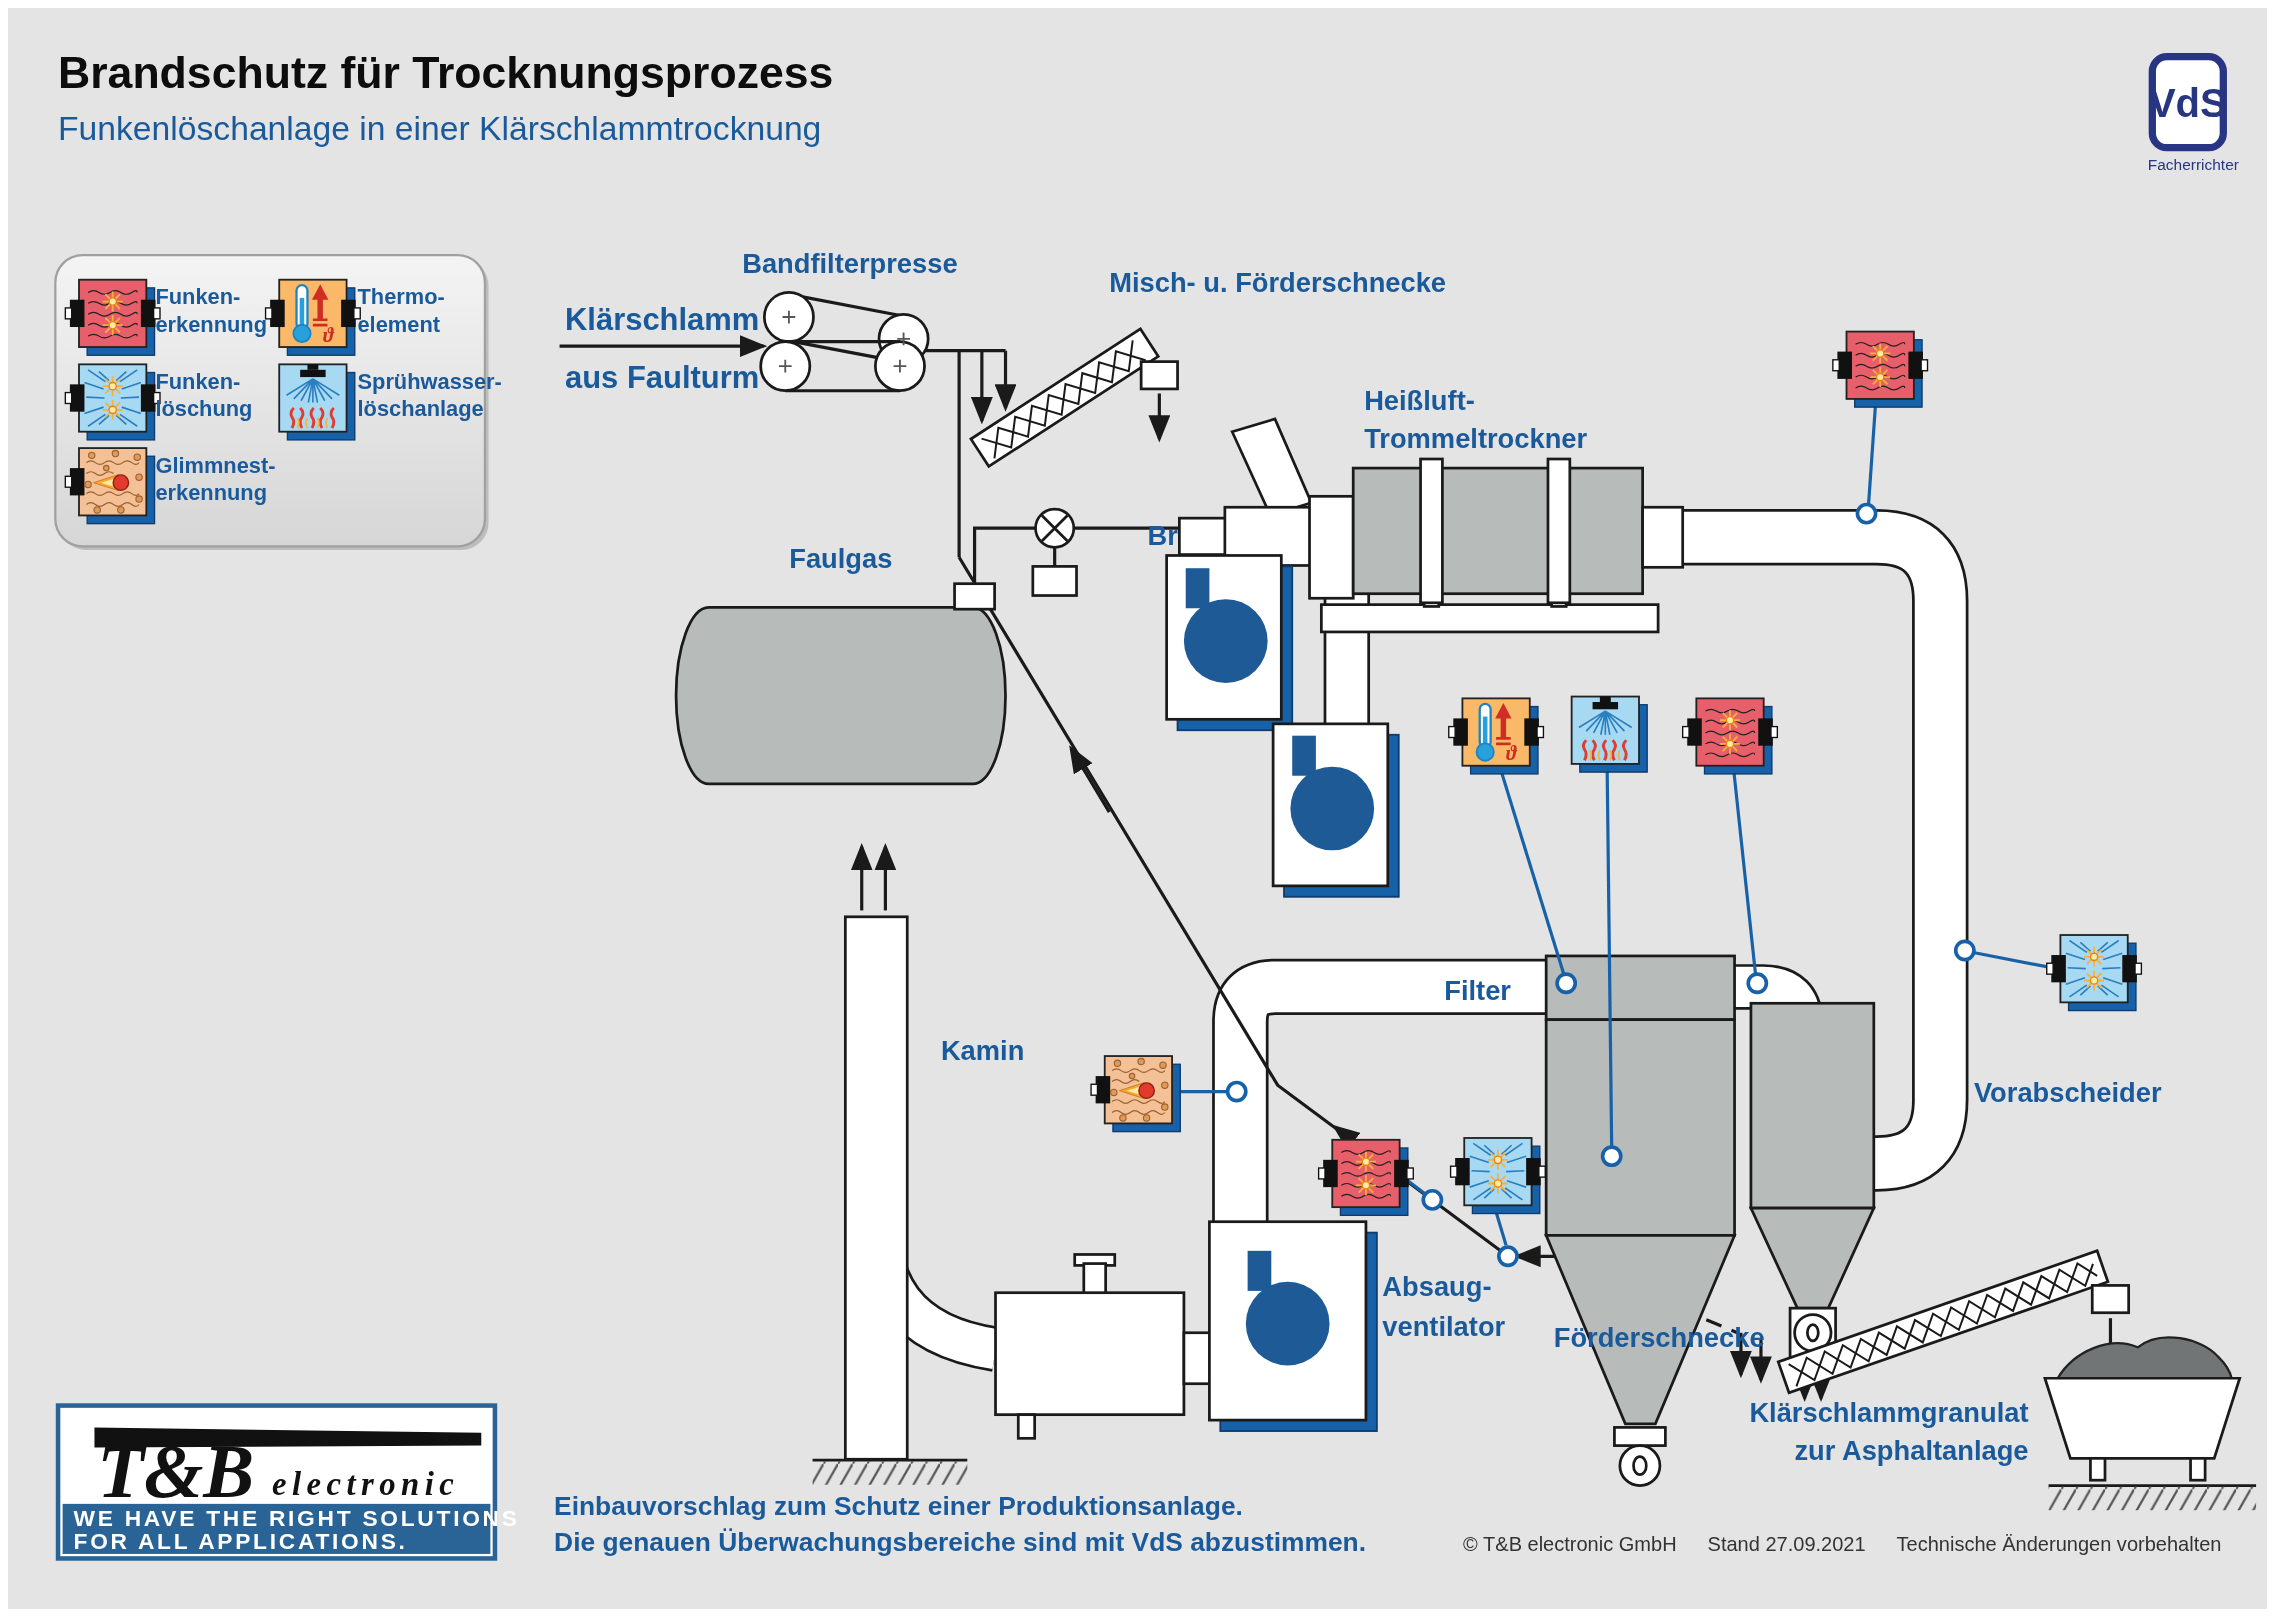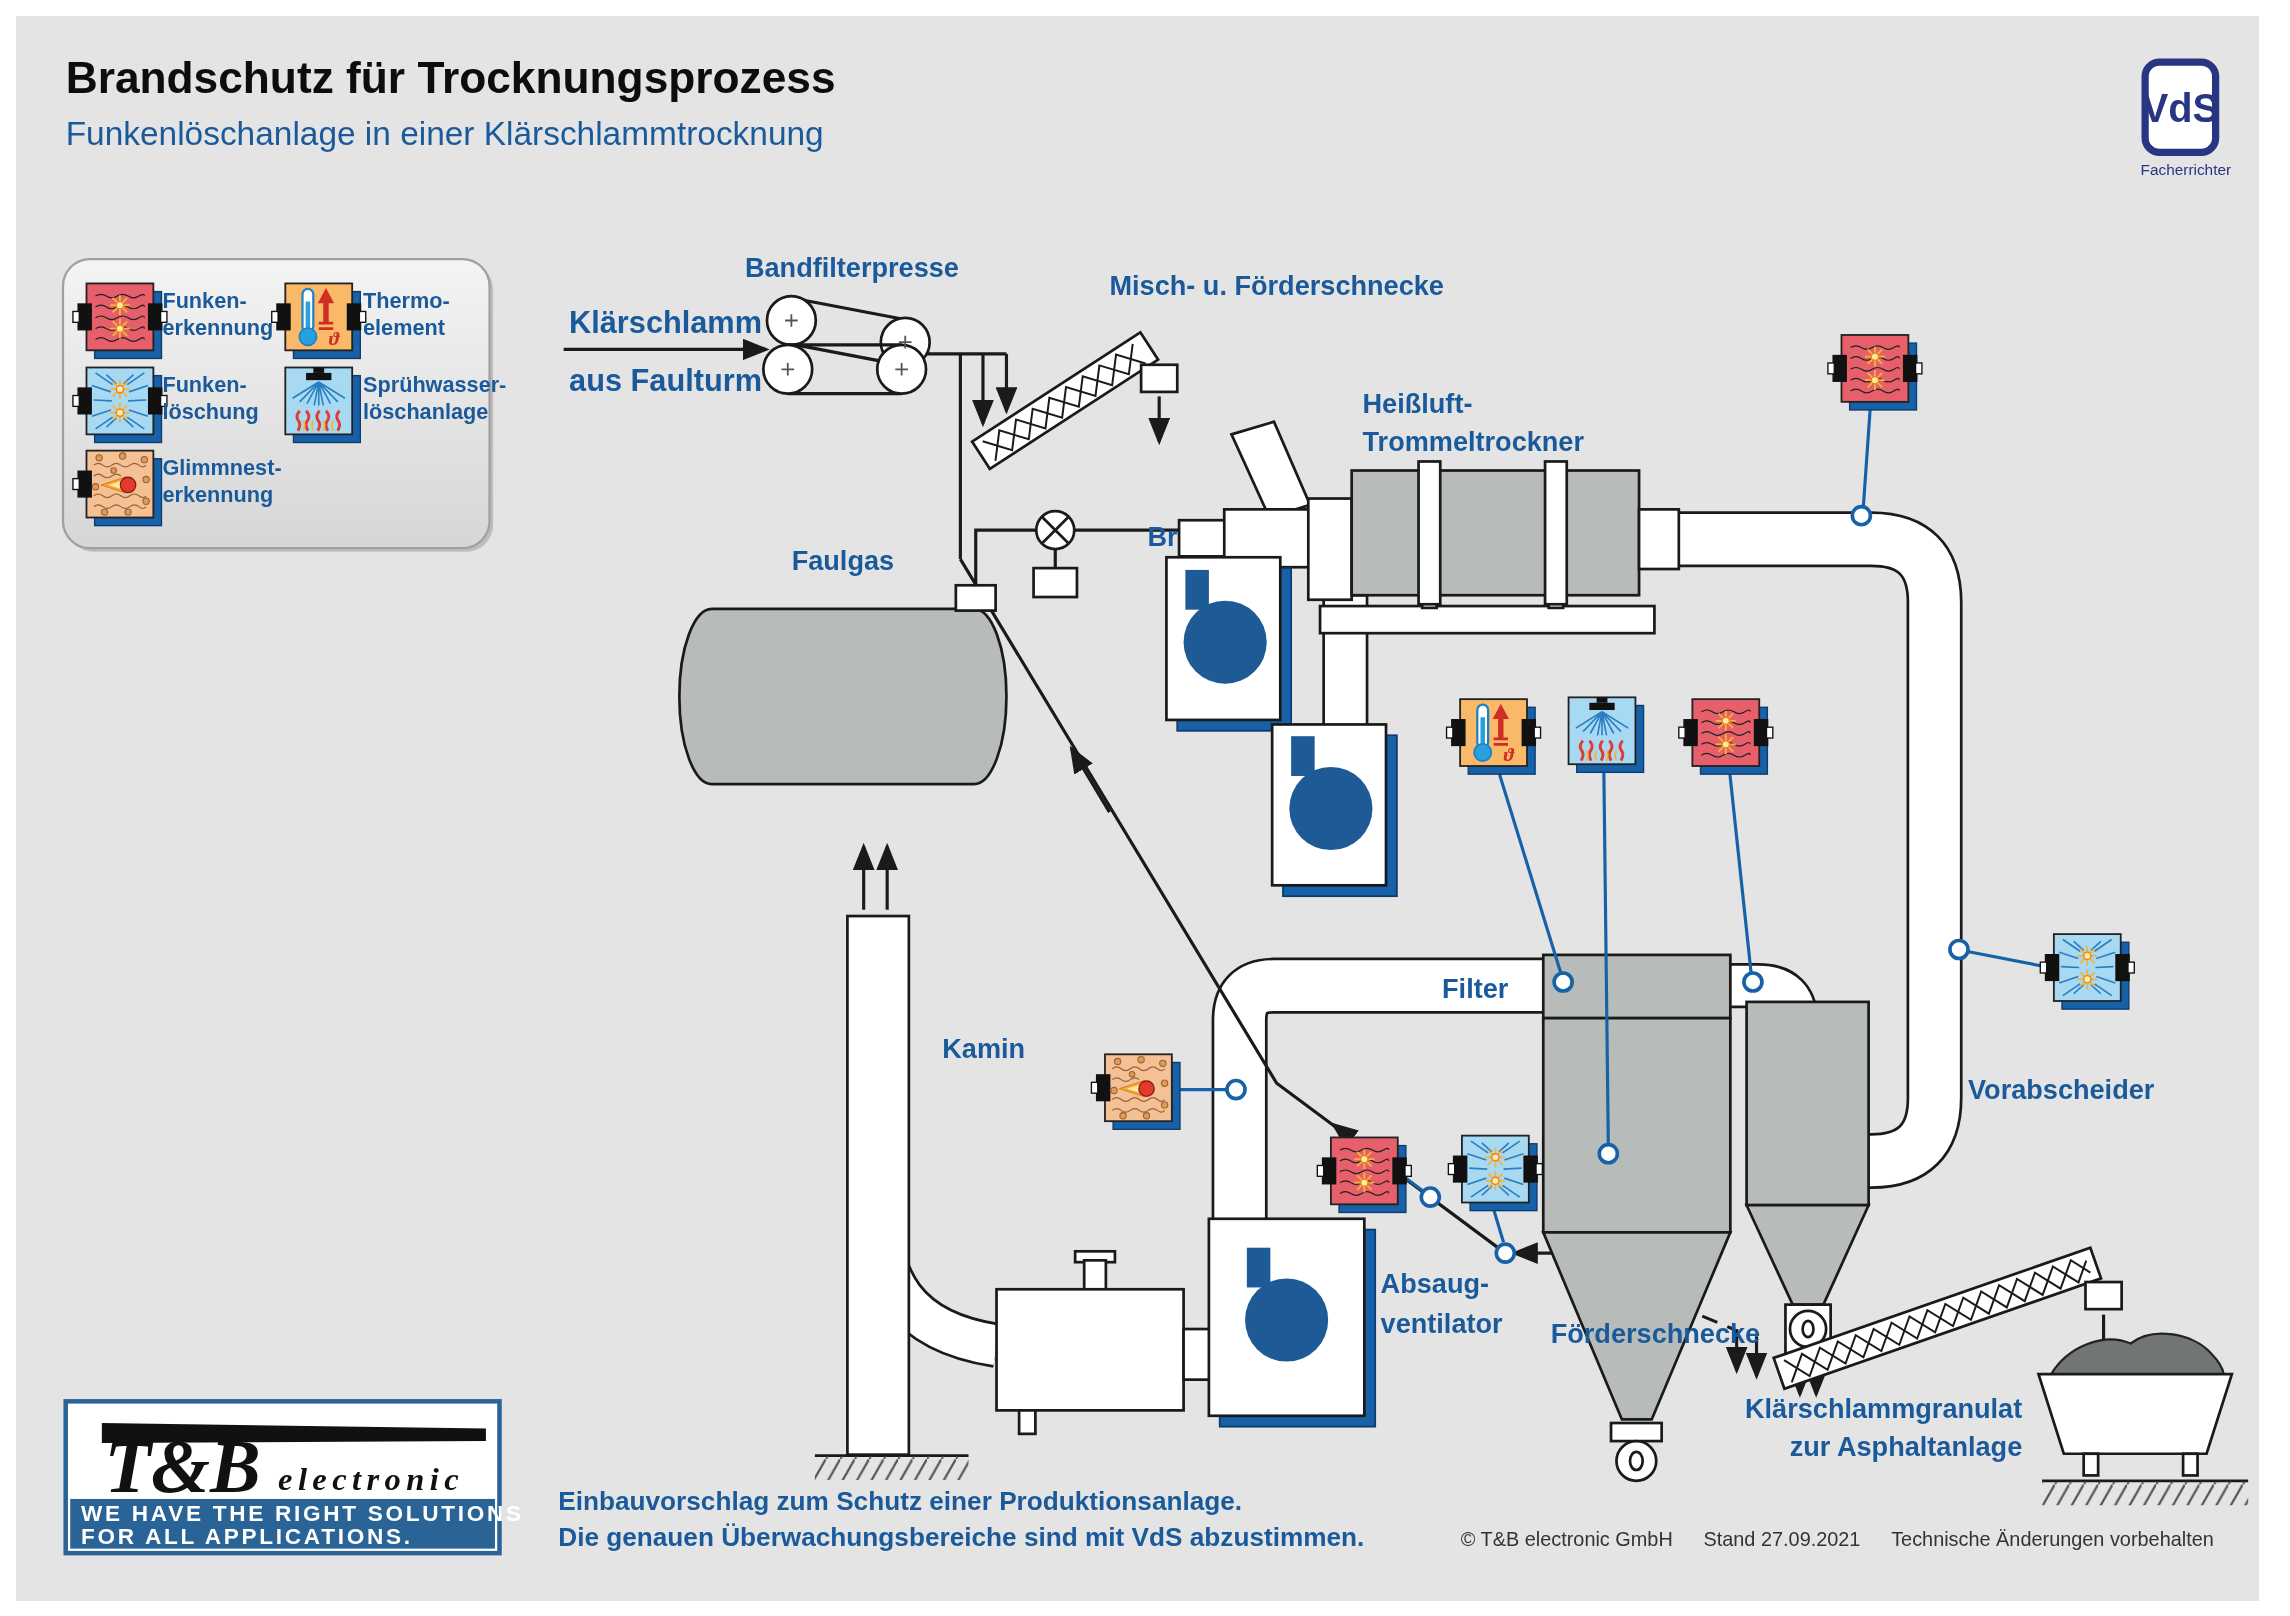--- a/index.html
+++ b/index.html
@@ -1,16 +1,16 @@
 <!DOCTYPE html>
 <html style="font-size:14.8px"><head>
 <meta charset="utf-8">
 <style>
   html,body{margin:0;padding:0;background:#ffffff;}
-  .frame{width:2275px;height:1617px;background:#ffffff;box-sizing:border-box;padding:16px;}
+  .frame{width:2275px;height:1617px;background:#ffffff;box-sizing:border-box;padding:8px;}
   .canvas{width:100%;height:100%;background:#e4e4e4;}
   svg{display:block;width:100%;height:100%;font-family:"Liberation Sans",sans-serif;}
   .title{font-size:49px;font-weight:bold;fill:#0d0d0d;}
   .subtitle{font-size:37px;fill:#1a5a9b;}
   .lbl{font-size:30px;font-weight:bold;fill:#1a5a9b;}
   .lbl-big{font-size:34px;font-weight:bold;fill:#1a5a9b;}
   .leg{font-size:24px;font-weight:bold;fill:#1a5a9b;}
   .foot-blue{font-size:29px;font-weight:bold;fill:#1a5a9b;}
   .foot-gray{font-size:22px;fill:#333333;}
   .vds-t{font-size:44px;font-weight:bold;fill:#283583;}

